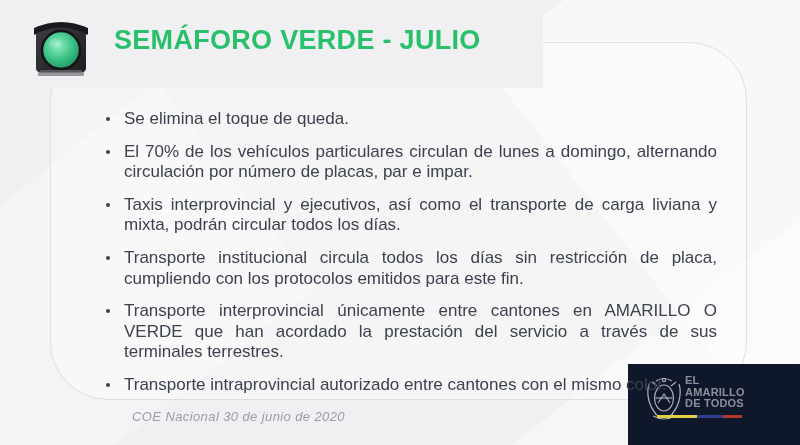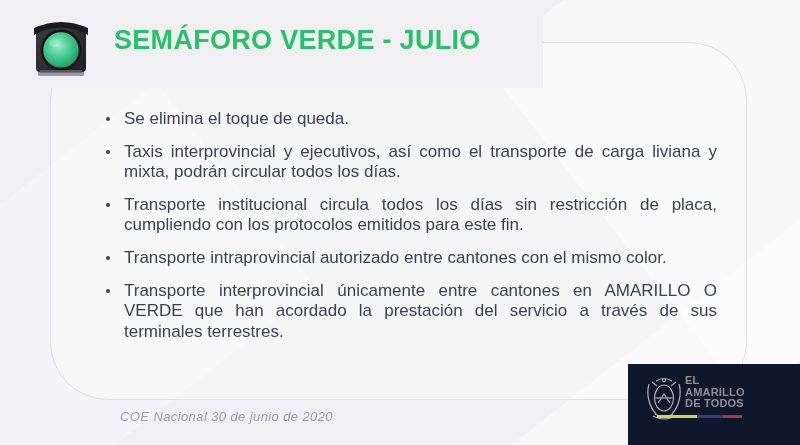--- a/index.html
+++ b/index.html
@@ -44,21 +44,21 @@
     font-size:17px;line-height:20.6px;color:#3c414e;
     text-align:justify;
   }
   .bullets li{position:relative;margin:12px;padding:0;}
   .bullets li::before{
     content:"";position:absolute;left:-18px;top:8px;width:4px;height:4px;
     border-radius:50%;background:#3c414e;
   }
 
   .footer-caption{
-    position:absolute;left:120px;top:409px;z-index:3;
+    position:absolute;left:132px;top:409px;z-index:3;
     font-size:13px;font-style:italic;letter-spacing:.4px;color:#9b9ba6;
     white-space:nowrap;
   }
 
   
   .crest{position:absolute;left:15px;top:12px;width:42px;height:46px;}
   .logo-text{
     position:absolute;left:57px;top:11px;
     color:#8f8f99;font-weight:bold;font-size:11px;line-height:11.5px;
     letter-spacing:.2px;white-space:nowrap;
@@ -97,24 +97,25 @@
       <path d="M1,16 Q28,1 55,16 L55,9 Q28,-3 1,9 Z" fill="#1a1a1e"></path>
       <circle cx="28" cy="31" r="19" fill="url(#lens)" stroke="#141418" stroke-width="2.5"></circle>
       <ellipse cx="22" cy="24" rx="6" ry="4" fill="#ffffff" opacity="0.18"></ellipse>
       <rect x="7" y="51" width="42" height="2.5" fill="#55555a"></rect>
     </svg>
     <div class="page-title">SEMÁFORO VERDE - JULIO</div>
   </div>
 
   <ul class="bullets">
     <li>Se elimina el toque de queda.</li>
+    <li>El 70% de los vehículos particulares circulan de lunes a domingo, alternando circulación por número de placas, par e impar.</li>
     <li>Taxis interprovincial y ejecutivos, así como el transporte de carga liviana y mixta, podrán circular todos los días.</li>
     <li>Transporte institucional circula todos los días sin restricción de placa, cumpliendo con los protocolos emitidos para este fin.</li>
+    <li>Transporte interprovincial únicamente entre cantones en AMARILLO O VERDE que han acordado la prestación del servicio a través de sus terminales terrestres.</li>
     <li>Transporte intraprovincial autorizado entre cantones con el mismo color.</li>
-    <li>Transporte interprovincial únicamente entre cantones en AMARILLO O VERDE que han acordado la prestación del servicio a través de sus terminales terrestres.</li>
   </ul>
 
   <div class="footer-caption">COE Nacional 30 de junio de 2020</div>
 
   <div class="logo-block">
     <svg class="crest" viewBox="0 0 42 46" fill="none" stroke="#aeaeb6" stroke-width="1.2">
       <path d="M13,5 Q21,0 29,5"></path>
       <circle cx="21" cy="4" r="1.6"></circle>
       <path d="M6,8 C3,18 6,30 13,38"></path>
       <path d="M36,8 C39,18 36,30 29,38"></path>

